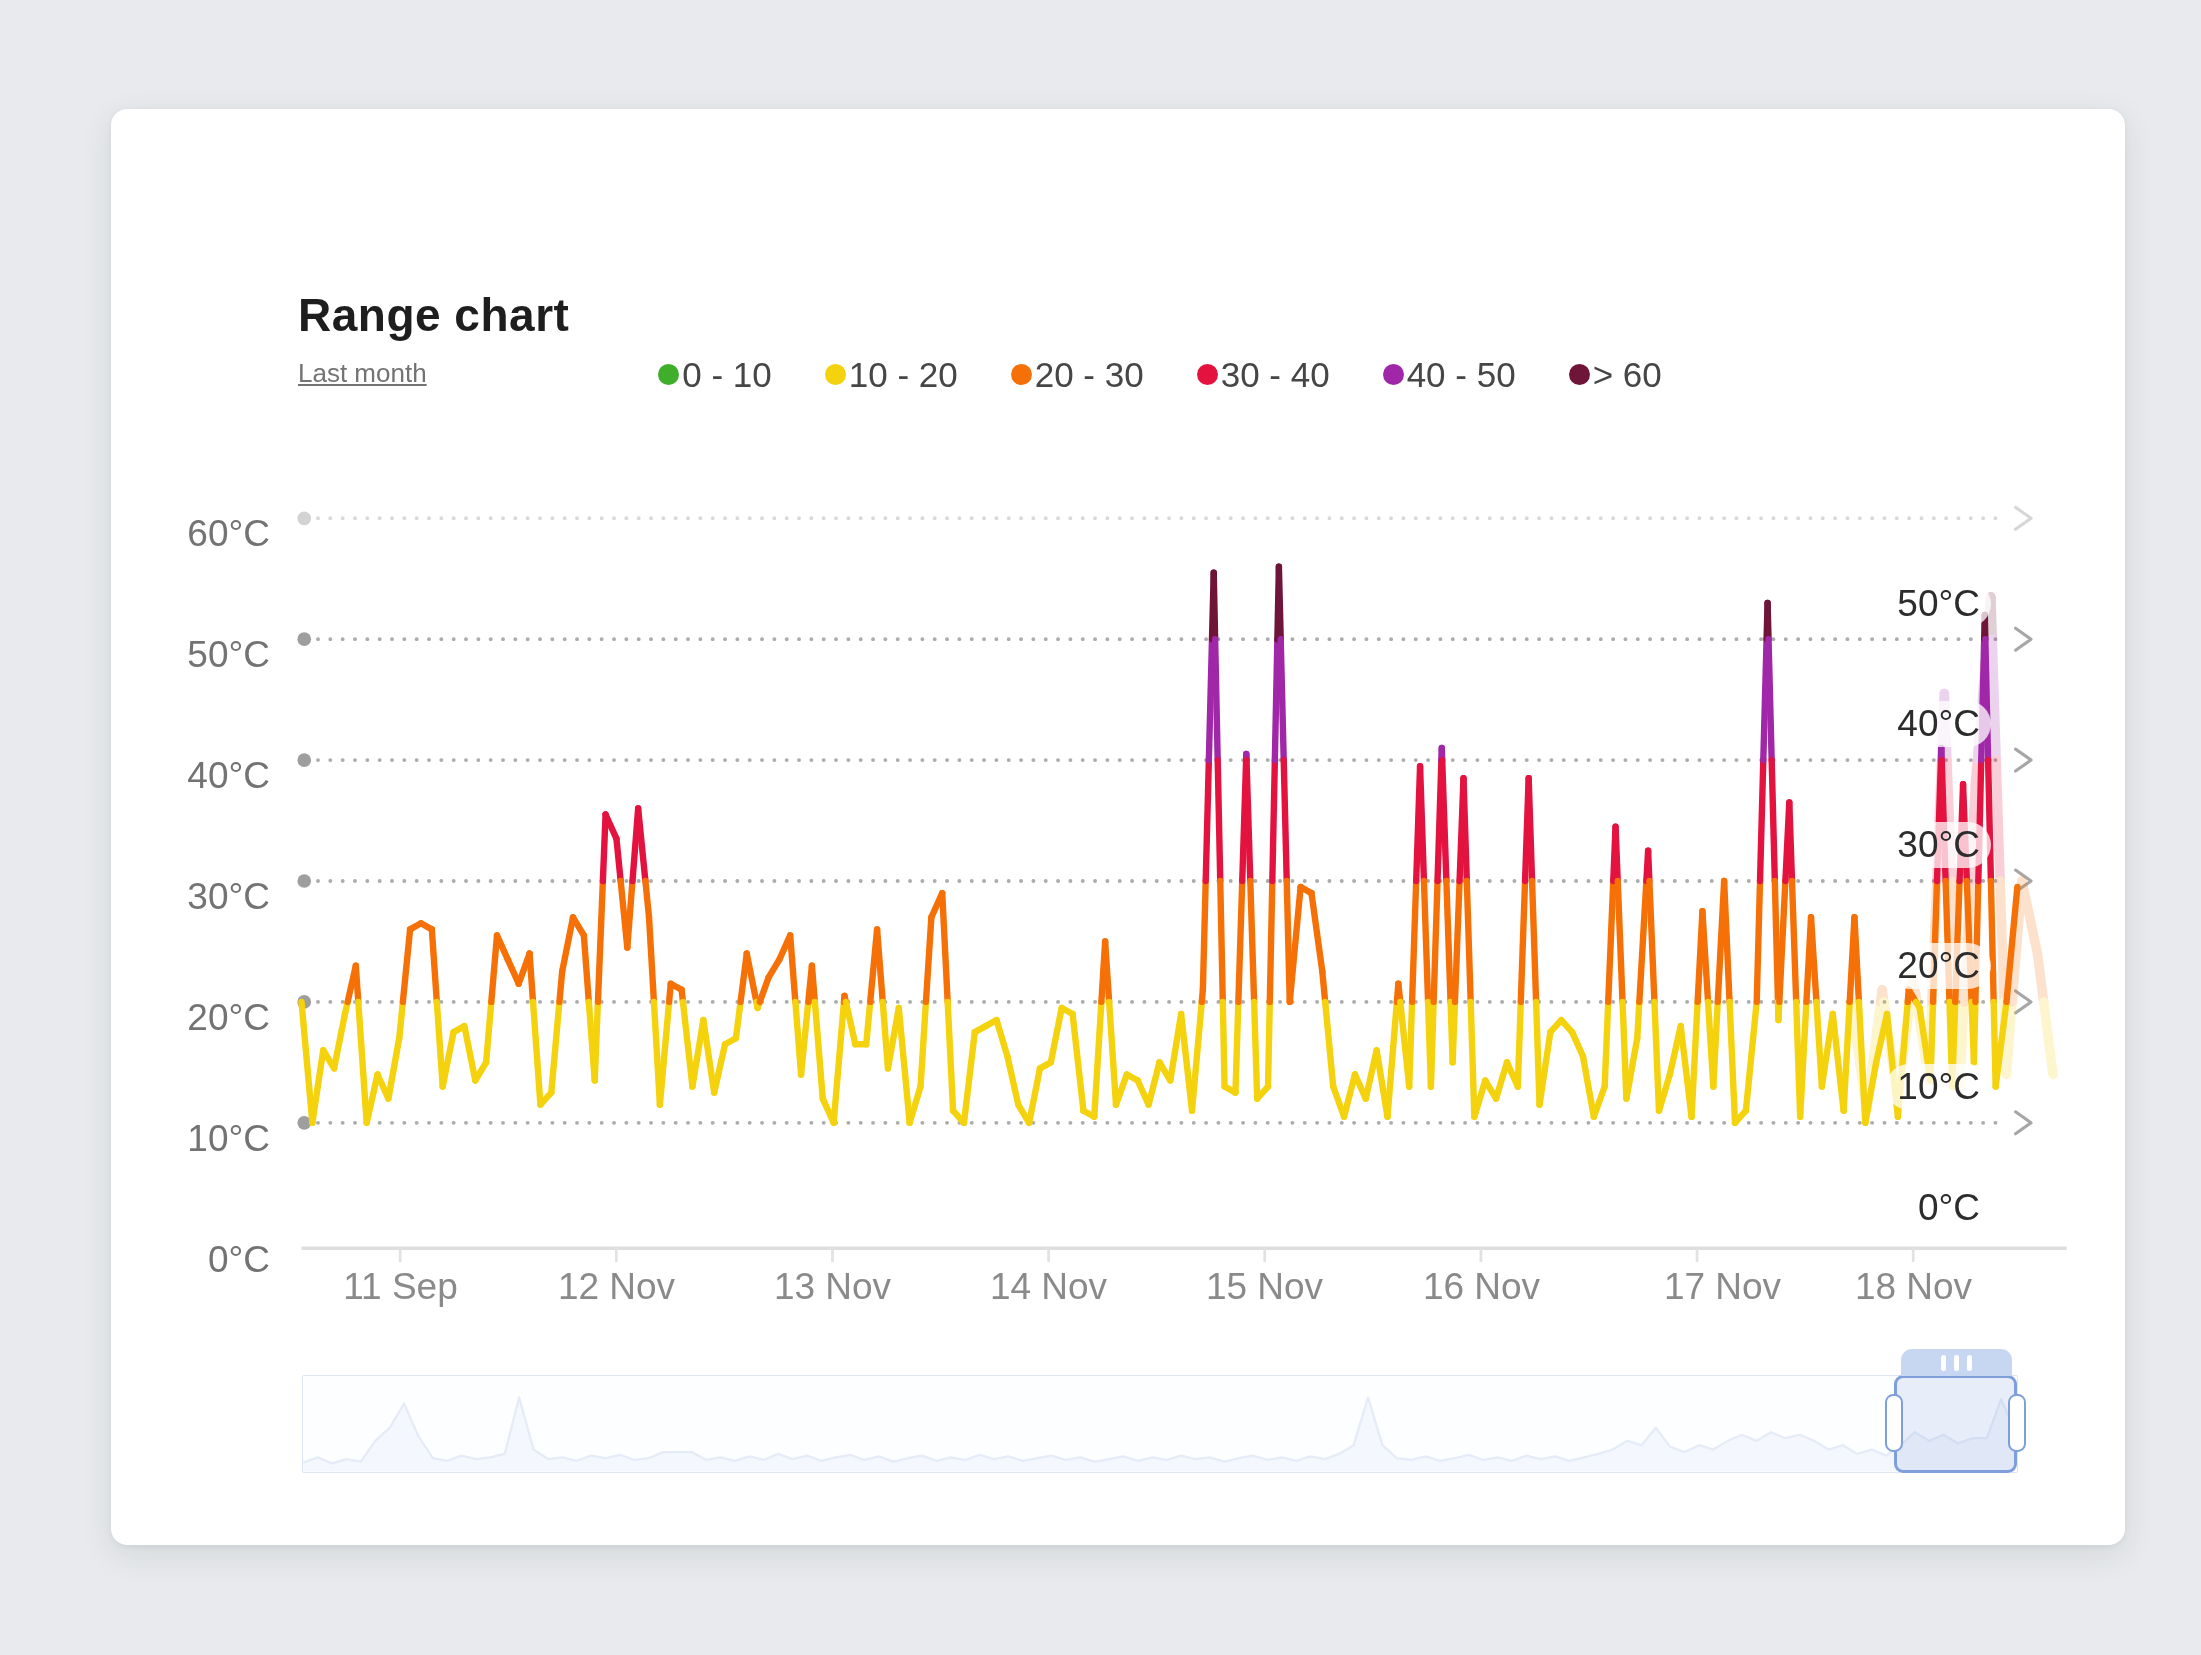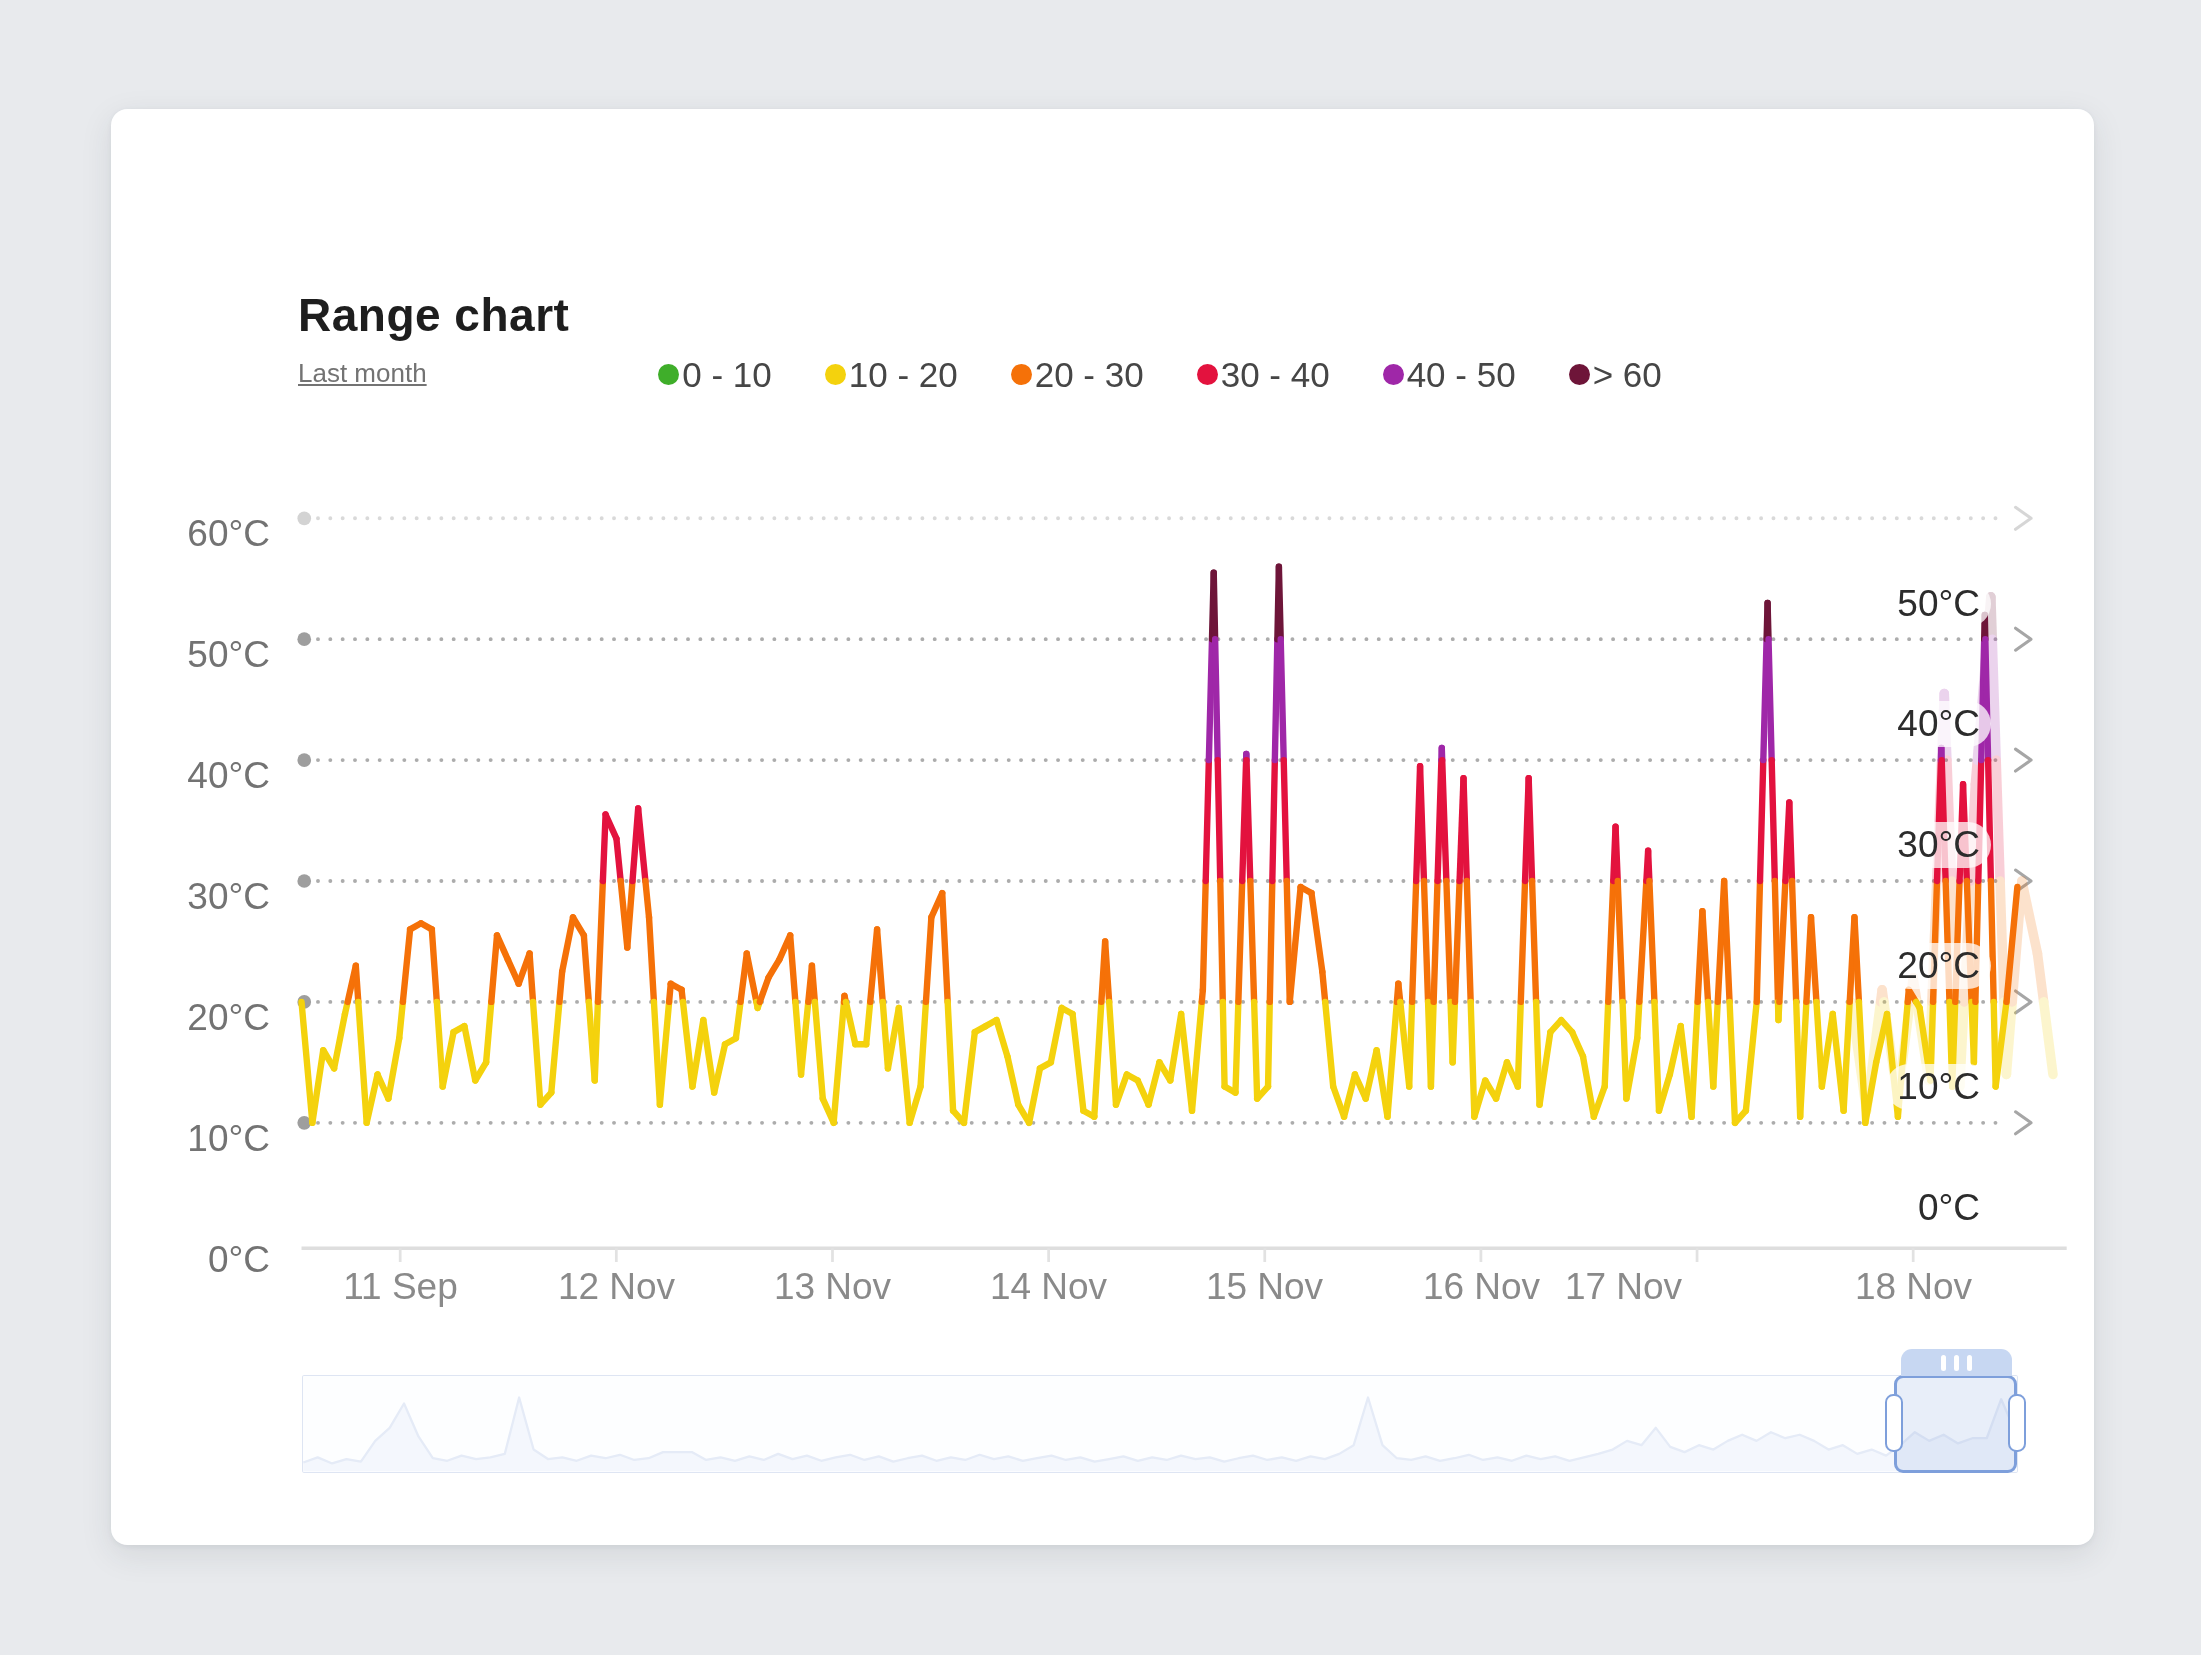--- a/index.html
+++ b/index.html
@@ -5,20 +5,21 @@
   html,body{margin:0;padding:0;}
   body{
     width:2201px;height:1656px;position:relative;overflow:hidden;
     background:#E8EAED;
     font-family:"Liberation Sans", sans-serif;
   }
   .card{
     position:absolute;left:111px;top:109px;width:1983px;height:1436px;
     background:#FFFFFF;border-radius:16.4px;
     box-shadow:0 9.1px 32px rgba(40,50,60,0.10), 0 1.8px 5.5px rgba(40,50,60,0.06);
+    padding-left:31px;
   }
   .title{
     position:absolute;left:187px;top:179px;
     font-size:46px;font-weight:700;color:#1E1E1E;letter-spacing:0.5px;
   }
   .subtitle{
     position:absolute;left:187px;top:249px;
     font-size:26px;font-weight:400;color:#737373;text-decoration:underline;
   }
   .legend{
@@ -487,21 +488,21 @@
     <div class="ylabr" style="top: 1064px;"><span>10°C</span></div>
     <div class="ylabr" style="top: 1185px;"><span>0°C</span></div>
   </div>
 <div id="xlabs">
     <div class="xlab" style="left: 300px;">11 Sep</div>
     <div class="xlab" style="left: 516px;">12 Nov</div>
     <div class="xlab" style="left: 732px;">13 Nov</div>
     <div class="xlab" style="left: 948px;">14 Nov</div>
     <div class="xlab" style="left: 1164px;">15 Nov</div>
     <div class="xlab" style="left: 1381px;">16 Nov</div>
-    <div class="xlab" style="left: 1523px;">17 Nov</div>
+    <div class="xlab" style="left: 1622px;">17 Nov</div>
     <div class="xlab" style="left: 1813px;">18 Nov</div>
   </div>
 
 <div class="plot-area"></div>
 
 <div class="nav-strip"></div>
 <div class="nav-selection"></div>
 <div class="nav-grip left"></div>
 <div class="nav-grip right"></div>
 <div class="nav-tab">

